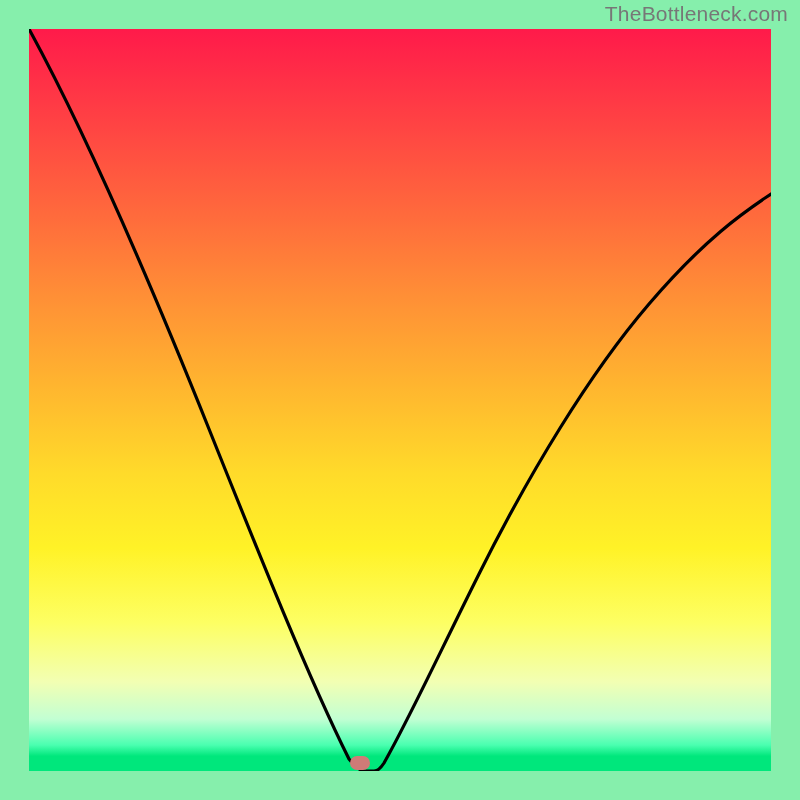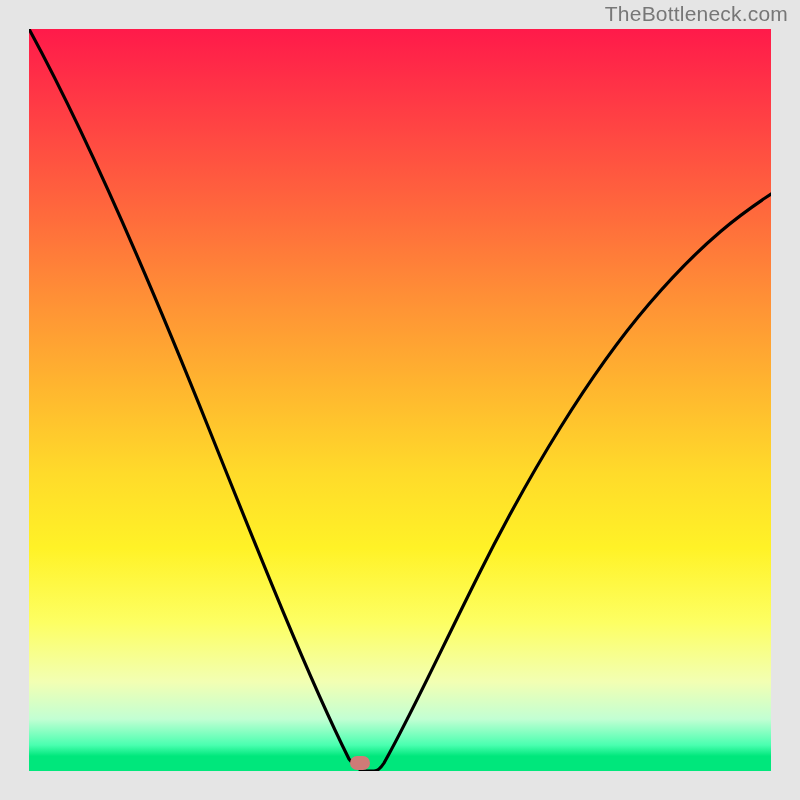--- a/index.html
+++ b/index.html
@@ -10,21 +10,21 @@
     position: relative;
     font-family: Arial, sans-serif;
     overflow: hidden;
   }
   .outer-frame {
     position: absolute;
     top: 0;
     left: 0;
     width: 800px;
     height: 800px;
-    background: #e5e5e5;
+    background: #86efac;
   }
   .watermark {
     position: absolute;
     top: 2px;
     right: 12px;
     color: #777;
     font-size: 21px;
     font-weight: 500;
     letter-spacing: 0.2px;
   }

